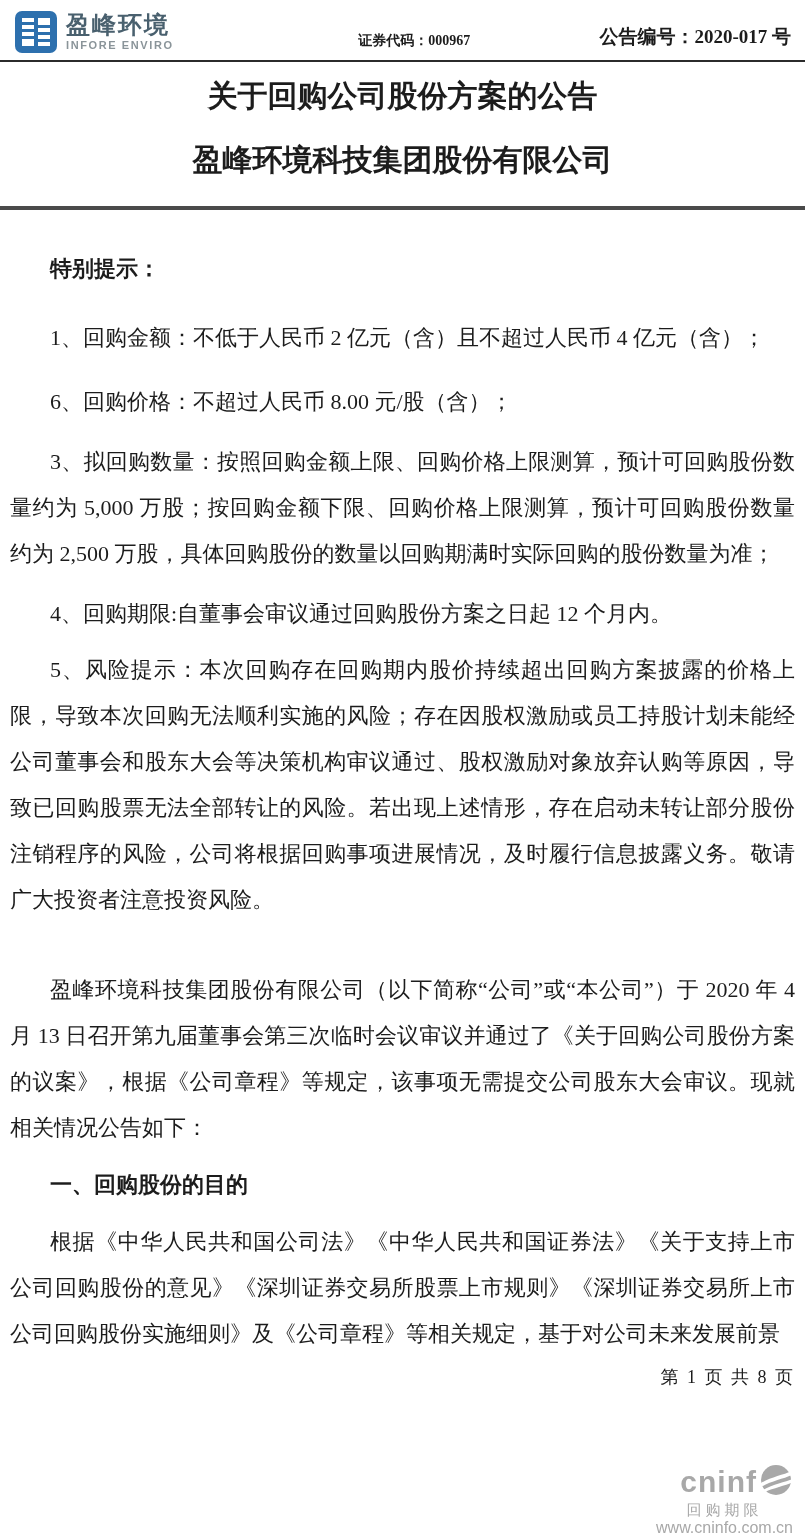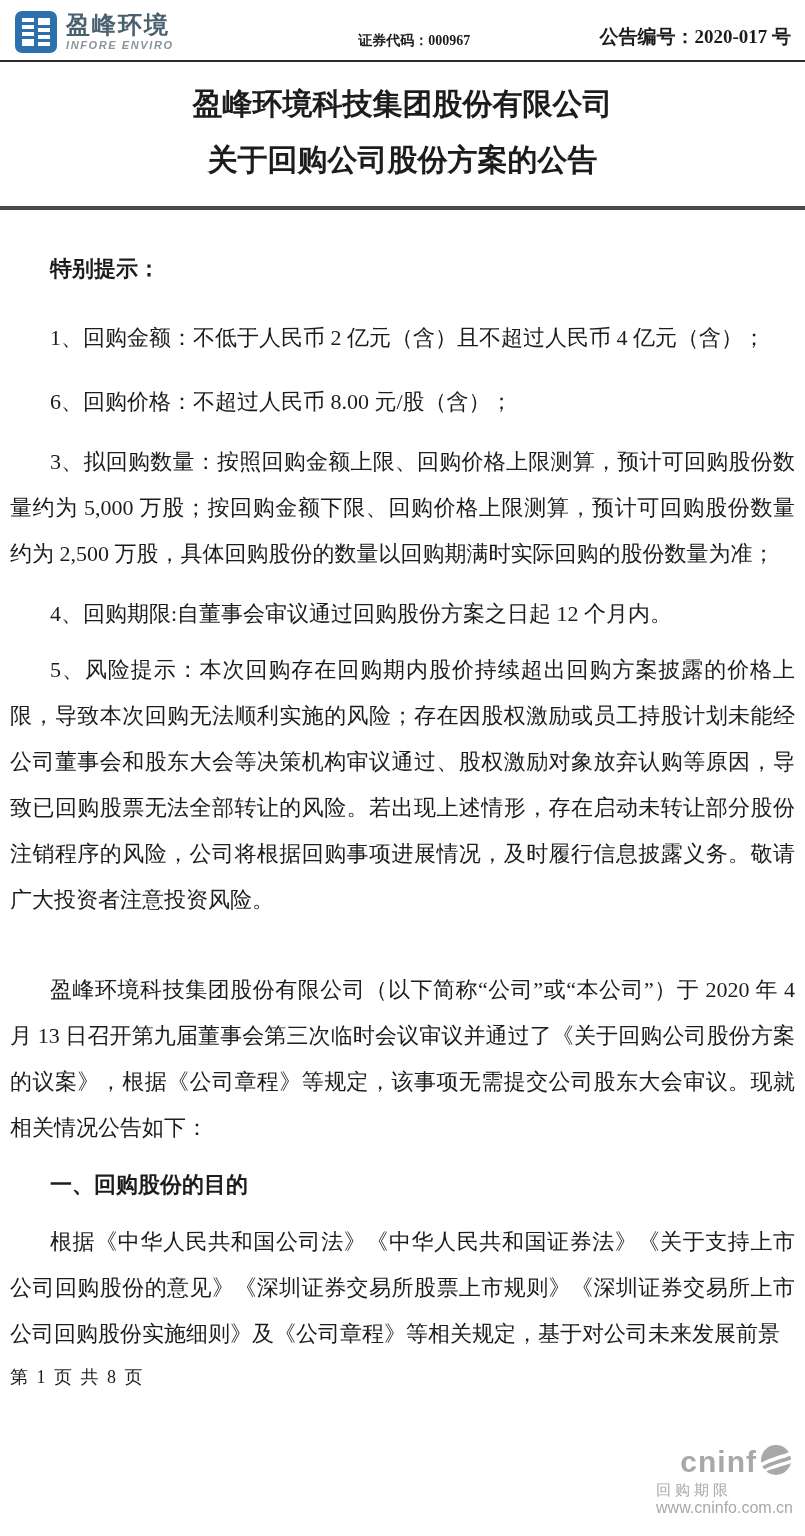--- a/index.html
+++ b/index.html
@@ -39,21 +39,20 @@
     letter-spacing: 2px;
     font-family: "Liberation Sans", "DejaVu Sans", sans-serif;
   }
   .brand-en {
     font-size: 11px;
     font-weight: bold;
     color: #8a9499;
     letter-spacing: 1.6px;
     margin-top: 3px;
     font-family: "Liberation Sans", "DejaVu Sans", sans-serif;
-    font-style: italic;
   }
   .header-mid {
     flex: 1;
     text-align: center;
     font-size: 14px;
     font-weight: 600;
     padding-bottom: 4px;
   }
   .header-right {
     text-align: right;
@@ -105,32 +104,32 @@
     font-weight: bold;
     font-size: 22px;
     margin-top: 18px;
     text-indent: 40px;
     line-height: 32px;
   }
   .section-para { margin-top: 18px; }
 
   
   .page-footer {
-    text-align: left;
+    text-align: right;
     font-size: 18px;
     margin-top: 8px;
     letter-spacing: 2px;
   }
 
   
   .watermark {
     position: absolute;
     right: 12px;
-    bottom: 20px;
-    text-align: left;
+    bottom: 0;
+    text-align: center;
     color: #a8a8a8;
     font-family: "Liberation Sans", "DejaVu Sans", sans-serif;
     line-height: 1;
   }
   .wm-row {
     display: flex;
     align-items: center;
     justify-content: flex-end;
     gap: 2px;
   }
@@ -164,22 +163,22 @@
       </span>
       <span class="logo-text-stack">
         <span class="brand-cn">盈峰环境</span>
         <span class="brand-en">INFORE ENVIRO</span>
       </span>
     </div>
     <div class="header-mid">证券代码：000967</div>
     <div class="header-right">公告编号：2020-017 号</div>
   </div>
 
+  <div class="doc-title line2">关于回购公司股份方案的公告</div>
   <div class="doc-title line1">盈峰环境科技集团股份有限公司</div>
-  <div class="doc-title line2">关于回购公司股份方案的公告</div>
 
   <hr class="rule rule-1">
 
 
   <hr class="rule rule-2">
 
   <div class="content">
 
     <p class="notice-heading">特别提示：</p>
 

